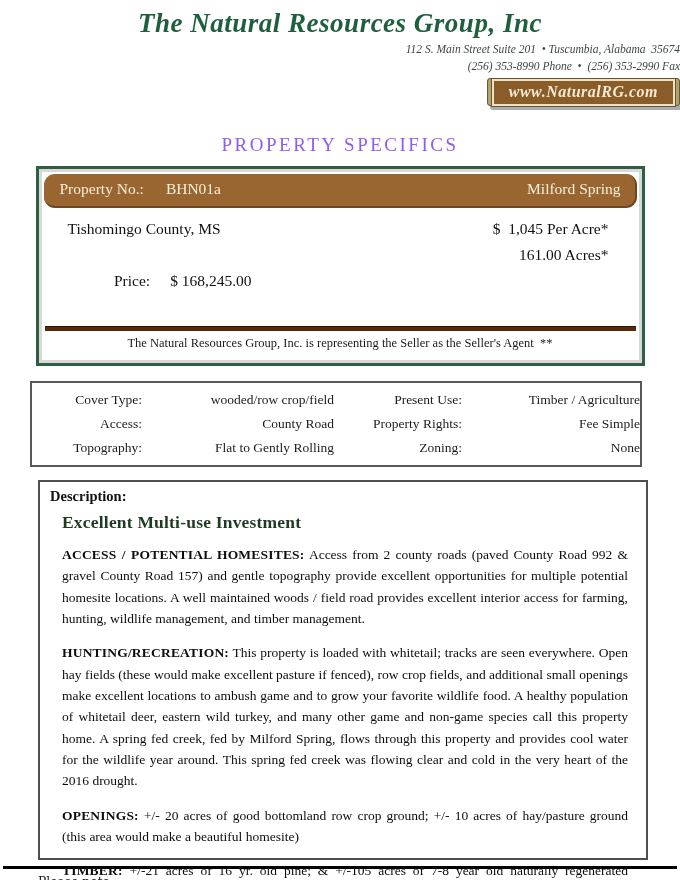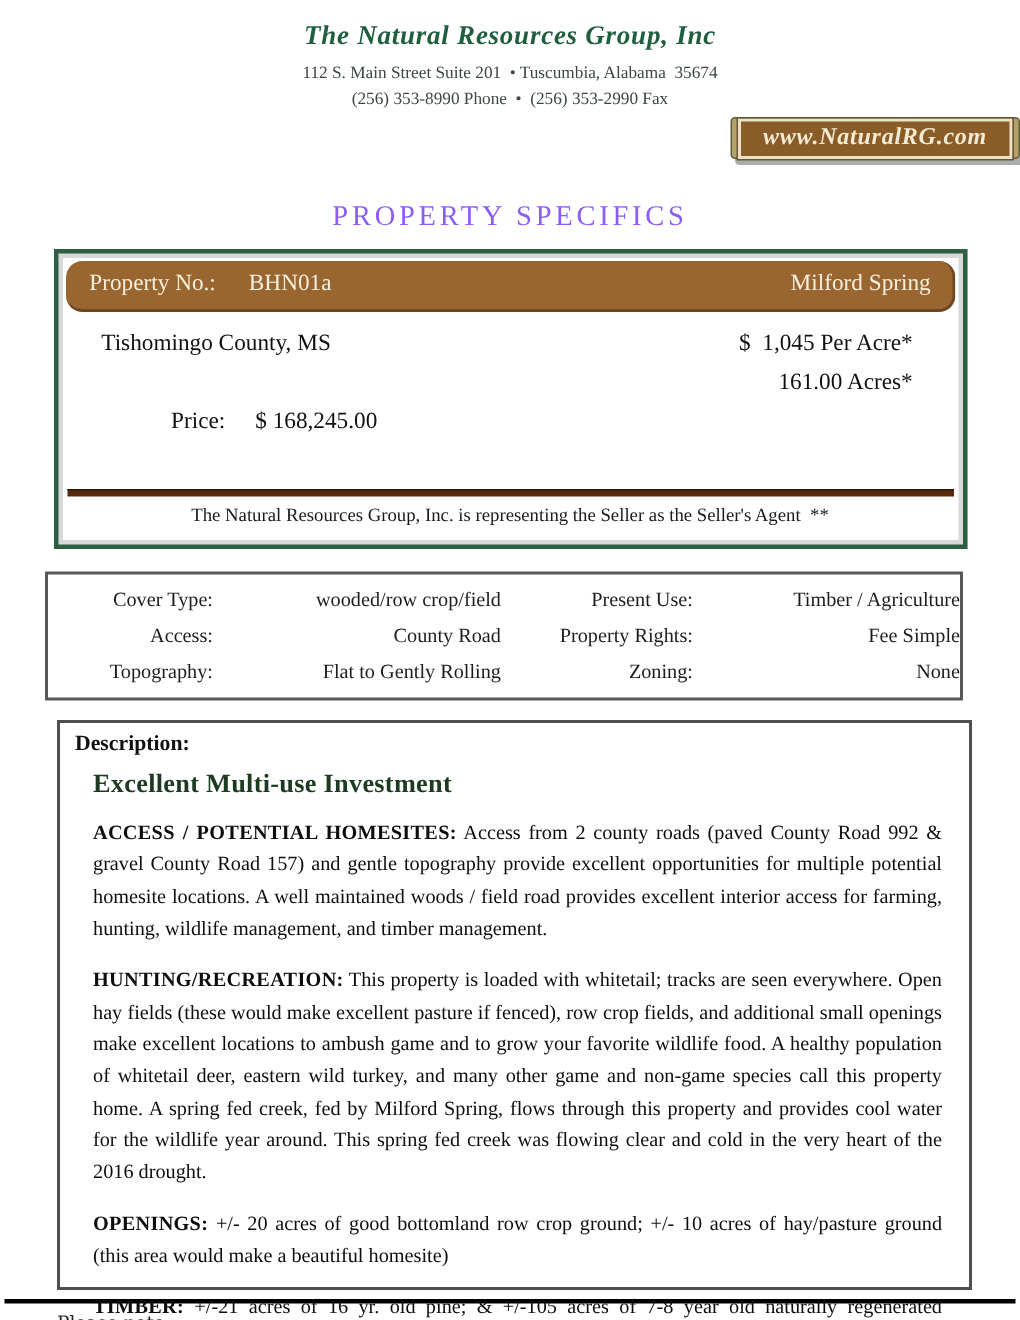--- a/index.html
+++ b/index.html
@@ -5,25 +5,25 @@
   html,body{margin:0;padding:0;}
   body{
     width:680px;height:880px;background:#ffffff;
     font-family:"Liberation Serif",serif;color:#111;
     overflow:hidden;
   }
   .page{padding-top:5px;}
 
   
   .company-title{
-    text-align:center;font-size:18px;font-weight:bold;font-style:italic;
+    text-align:center;font-size:27px;font-weight:bold;font-style:italic;
     color:#1f5f3e;letter-spacing:0.5px;line-height:32px;margin-top:2px;
   }
   .addr-line{
-    text-align:center;font-size:11.5px;color:#3c463f;
+    text-align:right;font-size:11.5px;font-style:italic;color:#3c463f;
     line-height:14px;margin-top:3px;white-space:pre;
   }
   .badge-wrap{text-align:right;margin-top:5px;height:42px;}
   .site-badge{
     display:inline-block;background:#b2a268;border:1px solid #5f5c40;
     padding:4px;border-radius:3px;box-shadow:3px 4px 0 #a7aeac;
   }
   .site-badge-inner{
     background:#8a5c28;border:2px solid #ece3c6;outline:1px solid #6a5436;
     padding:2px 15px 4px 15px;

